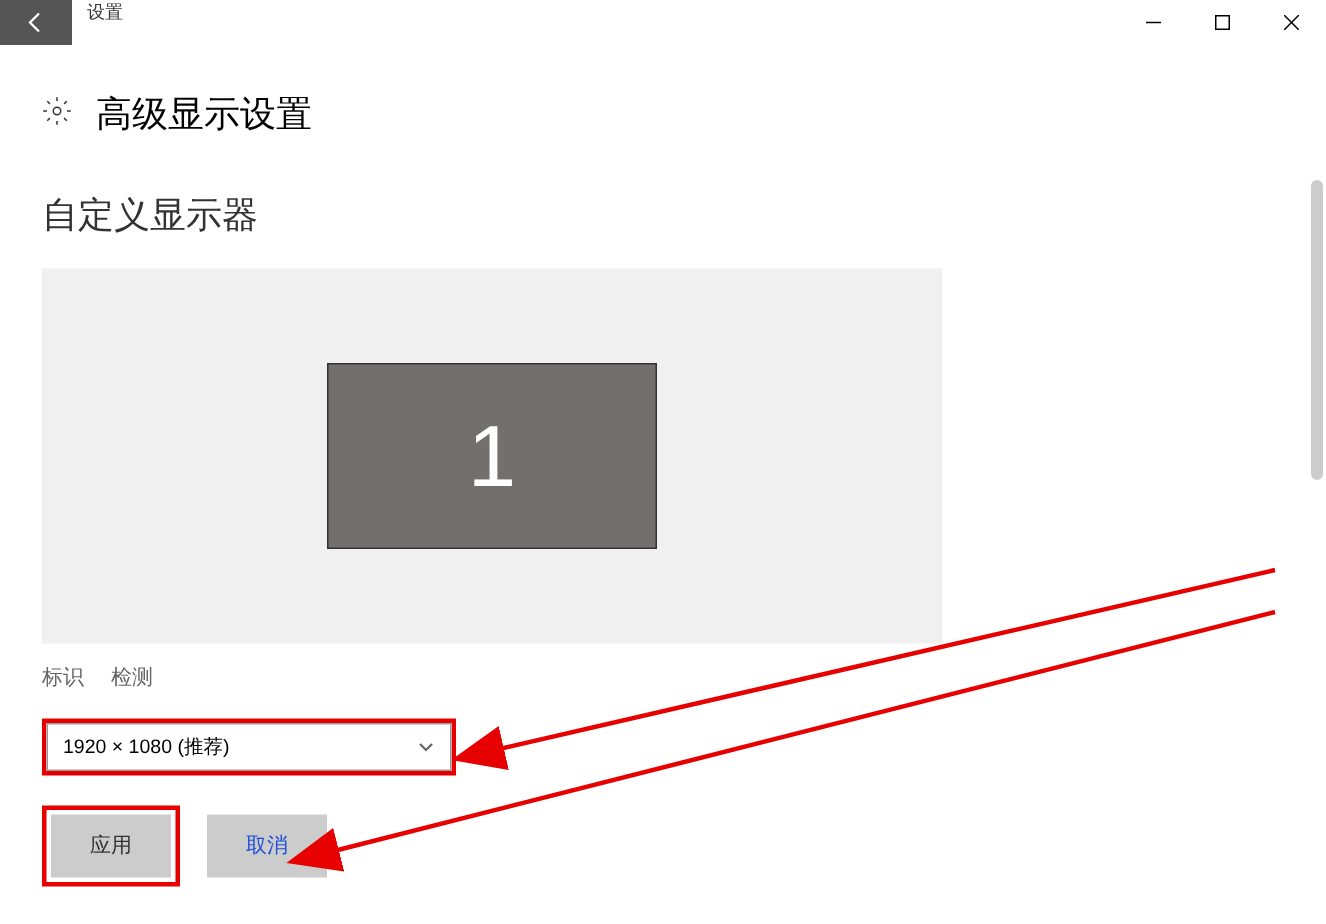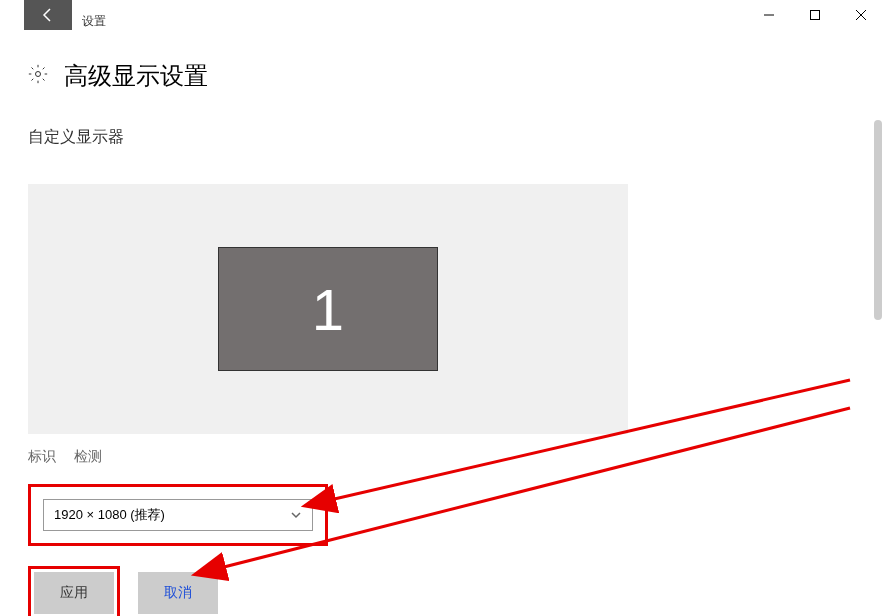--- a/index.html
+++ b/index.html
@@ -1,42 +1,42 @@
 <!DOCTYPE html>
 <html><head>
   <meta charset="utf-8">
   <style>
     * { margin: 0; padding: 0; box-sizing: border-box; font-family: "Microsoft YaHei", "Segoe UI", sans-serif; }
     body { width: 884px; height: 616px; background: #fff; position: relative; overflow: hidden; }
     
-    .titlebar { height: 30px; display: flex; align-items: flex-end; padding-left: 24px; }
+    .titlebar { height: 30px; display: flex; align-items: flex-start; }
     .back-btn { width: 48px; height: 30px; background: #555555; display: flex; align-items: center; justify-content: center; }
     .back-btn svg { width: 16px; height: 16px; fill: #fff; }
     .title { margin-left: 10px; font-size: 12px; color: #333; }
     .window-controls { margin-left: auto; display: flex; }
     .win-ctrl { width: 46px; height: 30px; display: flex; align-items: center; justify-content: center; }
     .win-ctrl svg { width: 10px; height: 10px; stroke: #000; stroke-width: 1; fill: none; }
     
     .content { padding: 30px 0 0 28px; position: relative; }
     .header-row { display: flex; align-items: center; gap: 16px; margin-bottom: 35px; }
     .gear-icon svg { width: 20px; height: 20px; stroke: #333; fill: none; stroke-width: 1.2; }
     .page-heading { font-size: 24px; font-weight: 300; color: #000; }
     
-    .section-heading { font-size: 16px; font-weight: 400; color: #333; margin-bottom: 36px; }
+    .section-heading { font-size: 24px; font-weight: 400; color: #333; margin-bottom: 20px; }
     
     .monitor-preview { width: 600px; height: 250px; background: #f0f0f0; display: flex; align-items: center; justify-content: center; margin-bottom: 14px; }
     .monitor-box { width: 220px; height: 124px; background: #736f6f; border: 1px solid #333; display: flex; align-items: center; justify-content: center; }
     .monitor-number { font-size: 58px; font-weight: 200; color: #fff; }
     
     .link-row { display: flex; gap: 18px; margin-bottom: 18px; }
     .link { font-size: 14px; color: #666; cursor: pointer; }
     
     .field-label { font-size: 14px; color: #333; margin-bottom: 12px; }
     
-    .dropdown-wrap { position: relative; display: inline-block; border: 3px solid #e60000; padding: 12px; margin-bottom: 20px; }
+    .dropdown-wrap { position: relative; display: inline-block; border: 3px solid #e60000; padding: 0; margin-bottom: 20px; }
     .dropdown { width: 270px; height: 32px; border: 1px solid #999; background: #fff; display: flex; align-items: center; justify-content: space-between; padding: 0 10px; font-size: 13px; cursor: pointer; }
     .chev { width: 12px; height: 12px; }
     .chev svg { width: 12px; height: 12px; stroke: #666; stroke-width: 1.5; fill: none; }
     
     .btn-row { display: flex; gap: 12px; }
     .btn-wrap { border: 3px solid #e60000; padding: 3px; }
     .btn-wrap.plain { border: 3px solid transparent; }
     .btn { width: 80px; height: 42px; background: #ccc; border: none; font-size: 14px; color: #333; cursor: pointer; }
     .btn.disabled { color: #1d4ed8; }
     

